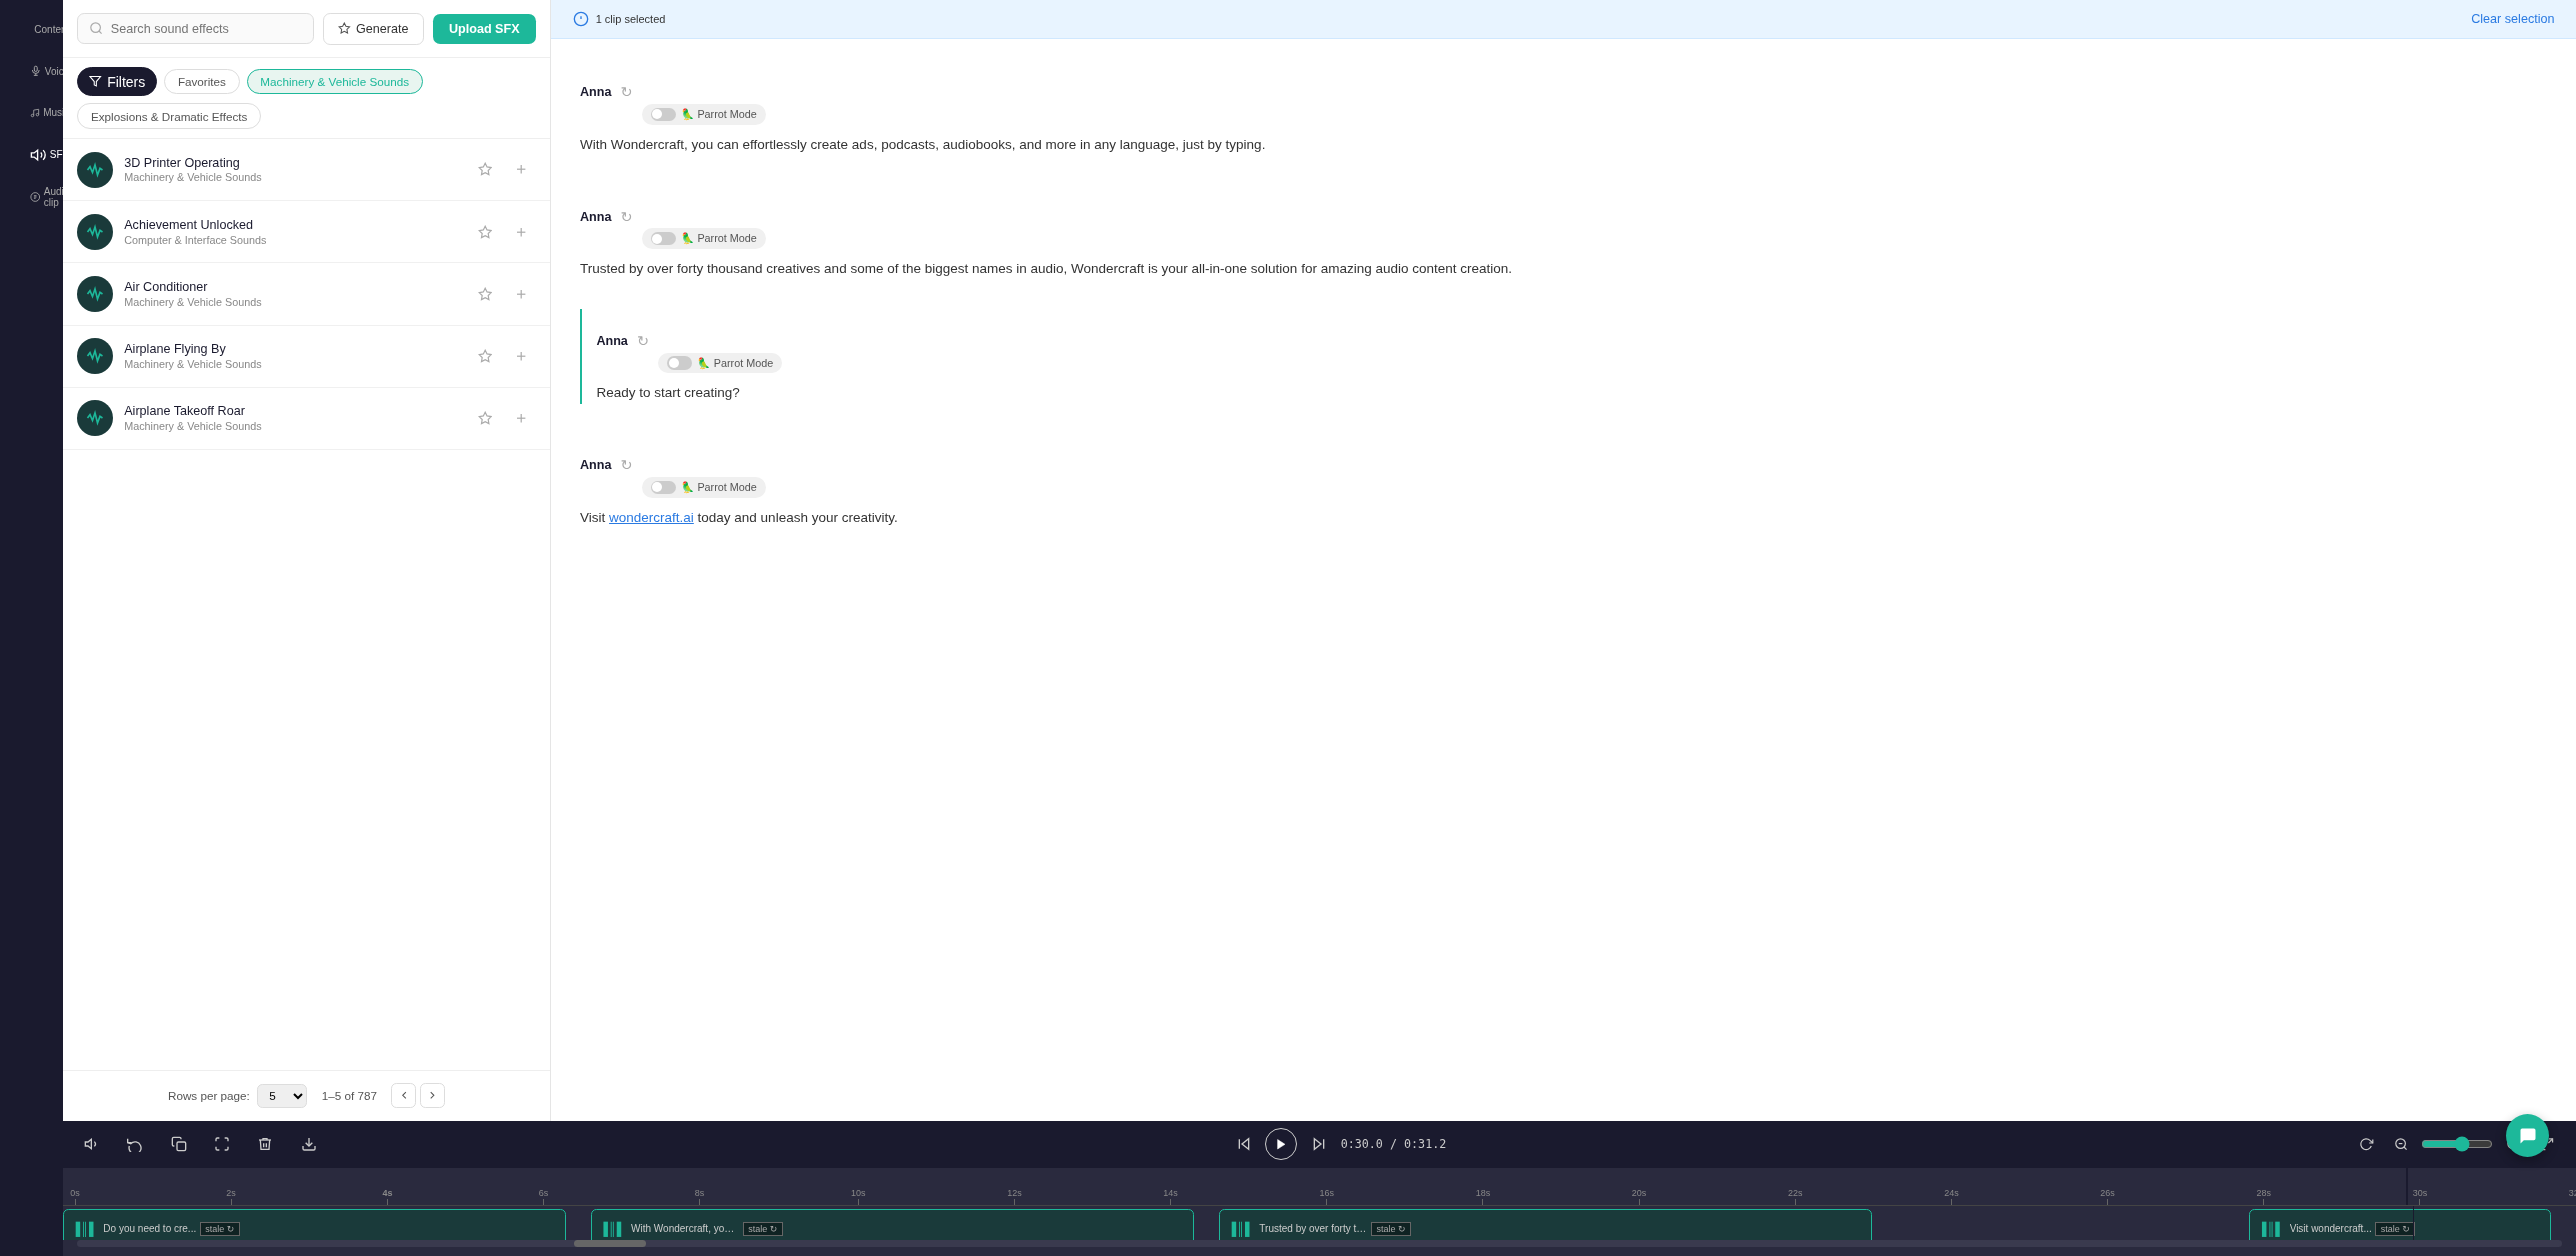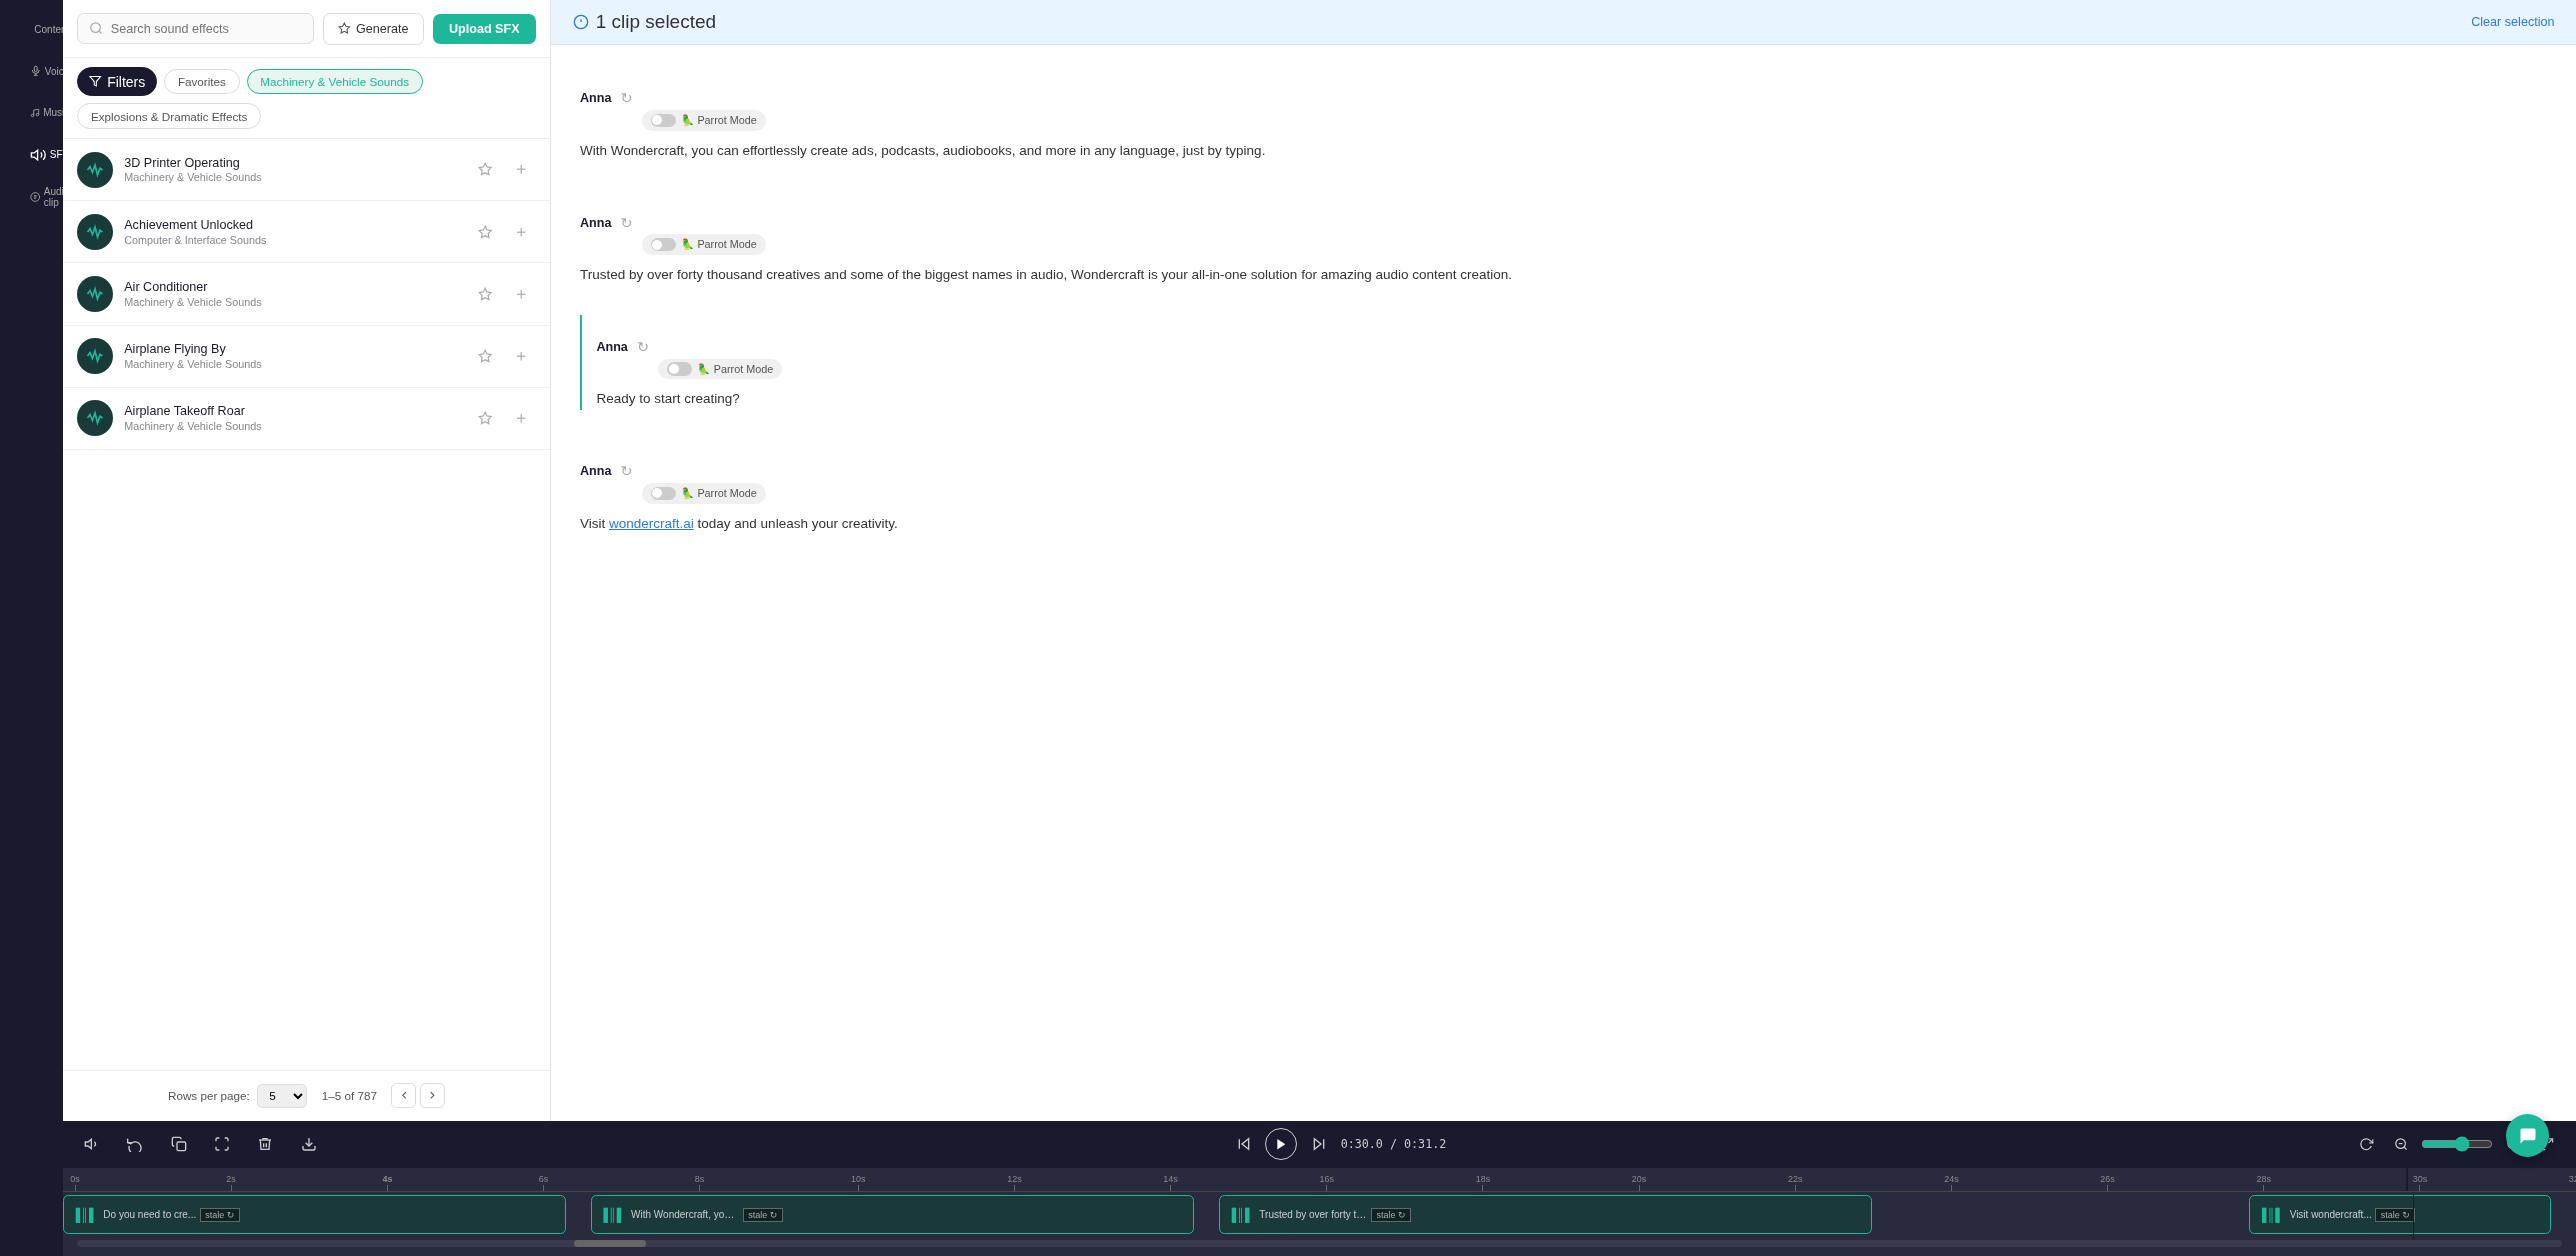--- a/index.html
+++ b/index.html
@@ -226,21 +226,21 @@
 
     
     .selection-bar {
       background: #e8f4ff;
       padding: 10.8px 21.5px;
       display: flex;
       align-items: center;
       justify-content: space-between;
       border-bottom: 0.9px solid #d0e8ff;
     }
-    .selection-info { display: flex; align-items: center; gap: 7.2px; font-size: 19px; color: #333; }
+    .selection-info { display: flex; align-items: center; gap: 7.2px; font-size: 11px; color: #333; }
     .clear-selection { font-size: 12.6px; color: #2a7ae2; cursor: pointer; font-weight: 500; }
 
     
     .script-content {
       flex: 1;
       overflow-y: auto;
       padding: 21.5px 29px;
     }
 
     .script-block {
@@ -356,21 +356,21 @@
     
     .timeline-area {
       background: #2a2a3e;
       height: 72px;
       display: flex;
       flex-direction: column;
       flex-shrink: 0;
       overflow: hidden;
     }
     .timeline-ruler {
-      height: 24px;
+      height: 38px;
       display: flex;
       align-items: flex-end;
       padding: 0 7.2px;
       border-bottom: 0.9px solid #444;
       position: relative;
       overflow: hidden;
     }
     .ruler-marks {
       display: flex;
       align-items: flex-end;

